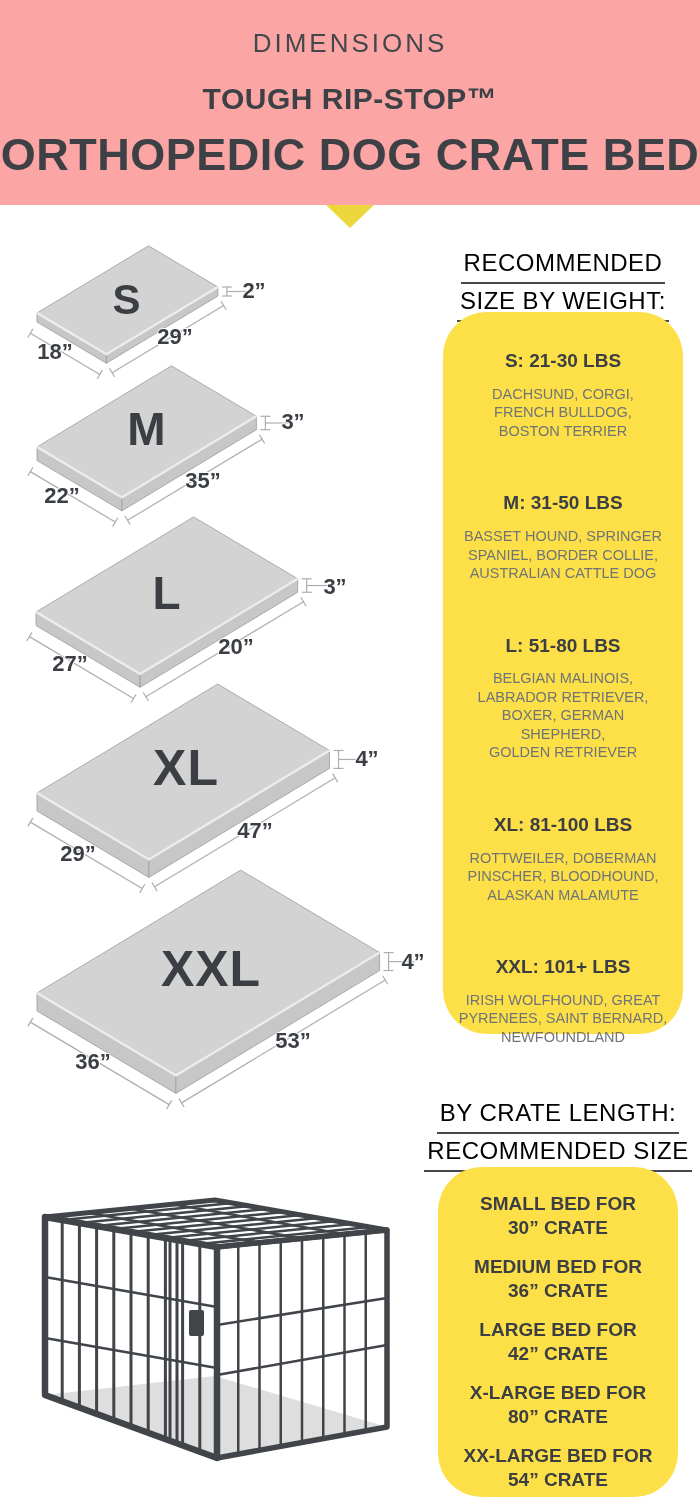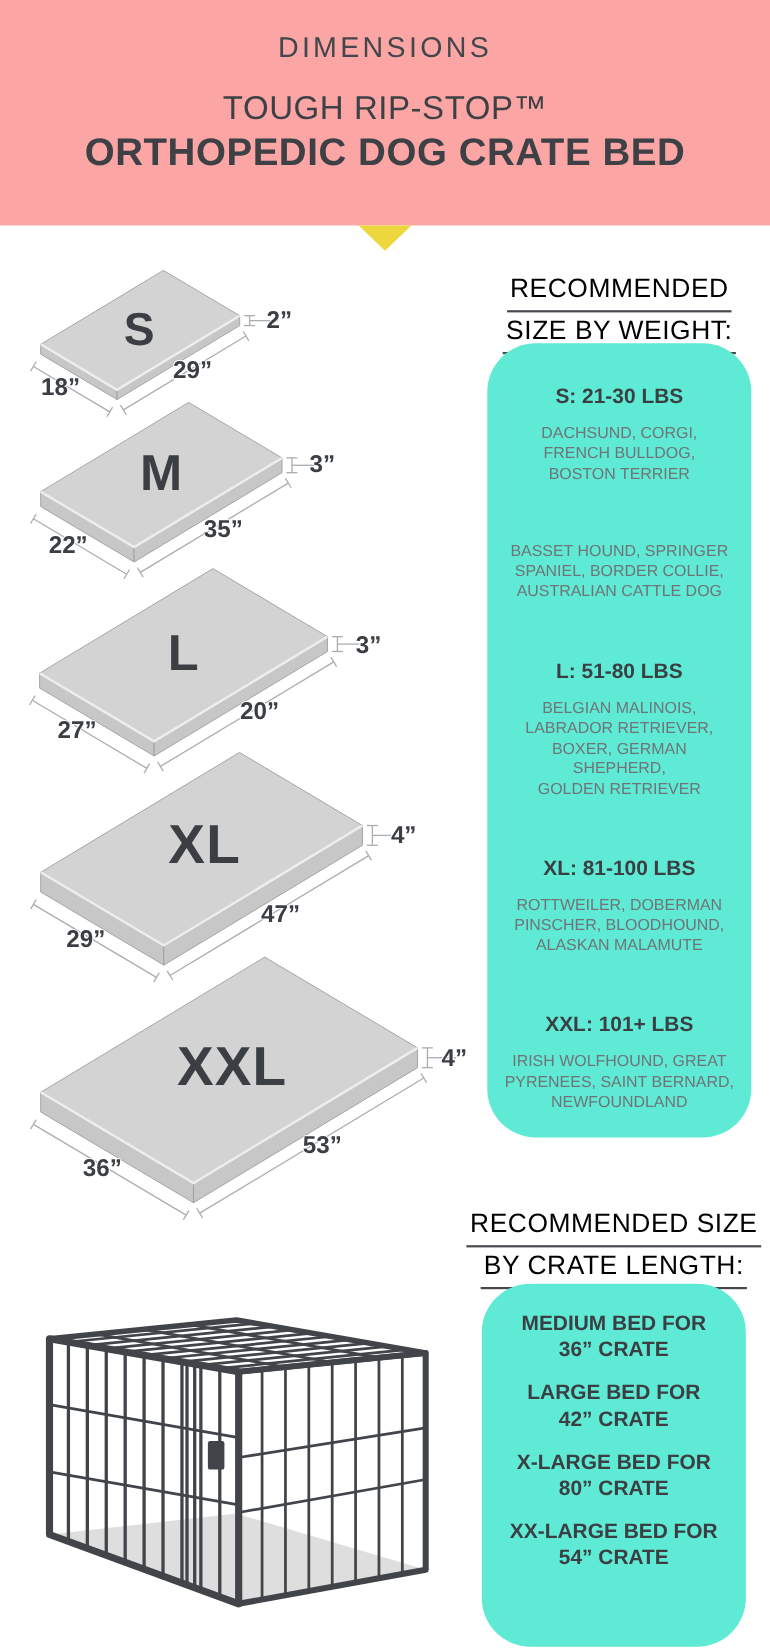--- a/index.html
+++ b/index.html
@@ -13,22 +13,22 @@
   .banner{
     position:absolute;left:0;top:0;width:700px;height:205px;
     background:#fca5a5;text-align:center;
   }
   .banner-arrow{
     position:absolute;left:326px;top:205px;width:0;height:0;
     border-left:24px solid transparent;border-right:24px solid transparent;
     border-top:23px solid #ecd83d;
   }
   .eyebrow{padding-top:30px;font-size:26px;line-height:1;letter-spacing:3px;font-weight:400;color:#43474b;}
-  .title1{margin-top:28px;font-size:30px;line-height:1;font-weight:400;letter-spacing:.5px;color:#3d4145;text-align:center;}
-  .title2{margin-top:7px;font-size:35px;line-height:1;font-weight:700;letter-spacing:.5px;color:#3d4145;}
+  .title1{margin-top:28px;font-size:30px;line-height:1;font-weight:700;letter-spacing:.5px;color:#3d4145;text-align:center;}
+  .title2{margin-top:18px;font-size:45px;line-height:1;font-weight:700;letter-spacing:.5px;color:#3d4145;}
 
   
   #diagram-svg{position:absolute;left:0;top:0;z-index:1;}
 
   
   .bed-letter{
     position:absolute;z-index:2;transform:translate(-50%,-50%);
     font-weight:700;color:#3b3f43;letter-spacing:1px;line-height:1;
   }
   .dim{
@@ -37,21 +37,21 @@
     text-shadow:0 1px 0 #fff,0 -1px 0 #fff,1px 0 0 #fff,-1px 0 0 #fff;
   }
 
   
   .sec-heading{position:absolute;z-index:2;text-align:center;font-size:24px;line-height:34px;color:#000000;letter-spacing:.5px;}
   .sec-heading .uline{display:inline-block;border-bottom:2px solid #45494d;padding:0 3px 2px;}
   #weight-heading{left:443px;top:246px;width:240px;}
   #crate-heading{left:420px;top:1096px;width:276px;}
 
   
-  .panel{position:absolute;z-index:2;background:#5eead4;border-radius:44px;text-align:center;box-sizing:border-box;}
+  .panel{position:absolute;z-index:2;background:#fde047;border-radius:44px;text-align:center;box-sizing:border-box;}
   #weight-panel{left:443px;top:312px;width:240px;height:722px;padding-top:38px;}
   .wentry{margin-bottom:52px;}
   .wentry h3{margin:0 0 5px;font-size:19px;font-weight:700;color:#3b3f43;line-height:1.2;}
   .breeds{margin:12px auto;width:210px;font-size:14.5px;line-height:18.5px;color:#707478;white-space:pre-line;}
   #crate-panel{left:438px;top:1167px;width:240px;height:330px;padding-top:25px;}
   .centry{margin:0 0 15px;font-size:19px;font-weight:700;color:#3b3f43;line-height:24px;white-space:pre-line;}
 </style>
 </head>
 <body>
 
@@ -215,20 +215,21 @@
 </div>
 
 <section class="panel" id="weight-panel">
   <div class="wentry">
     <h3>S: 21-30 LBS</h3>
     <p class="breeds">DACHSUND, CORGI,
 FRENCH BULLDOG,
 BOSTON TERRIER</p>
   </div>
   <div class="wentry">
+    <h3>M: 31-50 LBS</h3>
     <p class="breeds">BASSET HOUND, SPRINGER
 SPANIEL, BORDER COLLIE,
 AUSTRALIAN CATTLE DOG</p>
   </div>
   <div class="wentry">
     <h3>L: 51-80 LBS</h3>
     <p class="breeds">BELGIAN MALINOIS,
 LABRADOR RETRIEVER,
 BOXER, GERMAN
 SHEPHERD,
@@ -242,25 +243,27 @@
   </div>
   <div class="wentry">
     <h3>XXL: 101+ LBS</h3>
     <p class="breeds">IRISH WOLFHOUND, GREAT
 PYRENEES, SAINT BERNARD,
 NEWFOUNDLAND</p>
   </div>
 </section>
 
 <div class="sec-heading" id="crate-heading">
+  <div><span class="uline">BY CRATE LENGTH:</span></div>
   <div><span class="uline">RECOMMENDED SIZE</span></div>
-  <div><span class="uline">BY CRATE LENGTH:</span></div>
 </div>
 
 <section class="panel" id="crate-panel">
+  <p class="centry">SMALL BED FOR
+30” CRATE</p>
   <p class="centry">MEDIUM BED FOR
 36” CRATE</p>
   <p class="centry">LARGE BED FOR
 42” CRATE</p>
   <p class="centry">X-LARGE BED FOR
 80” CRATE</p>
   <p class="centry">XX-LARGE BED FOR
 54” CRATE</p>
 </section>
 

